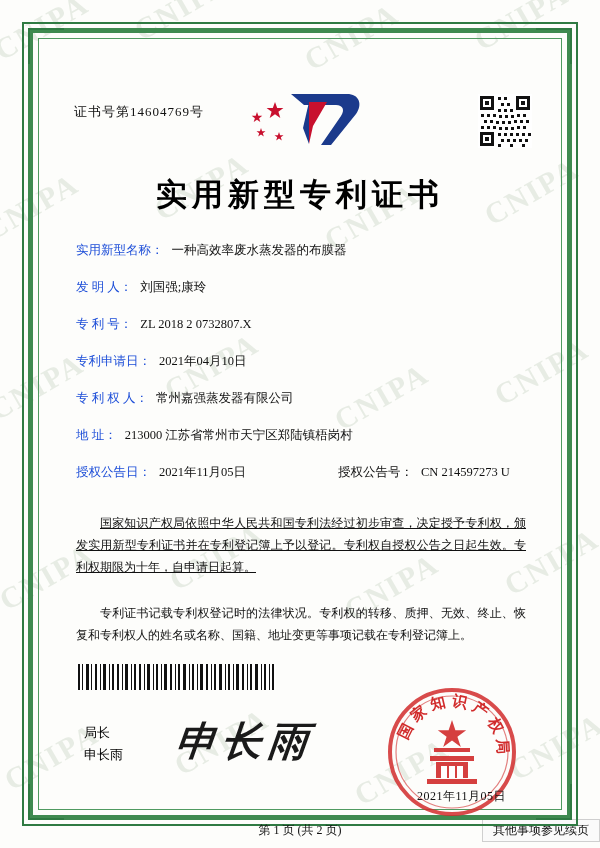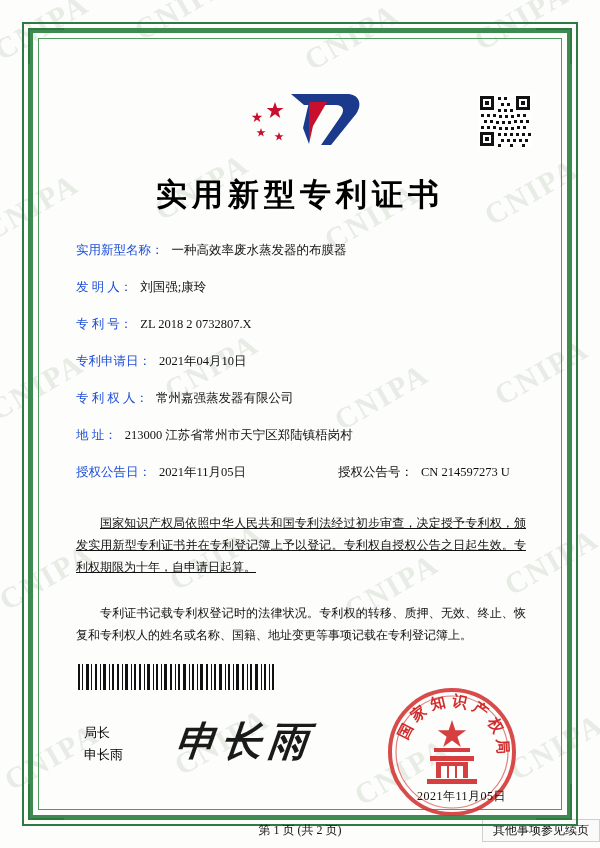--- a/index.html
+++ b/index.html
@@ -284,20 +284,21 @@
   <div class="border-outer"></div>
   <div class="border-mid"></div>
   <div class="border-inner"></div>
   <div class="corner tl"></div>
   <div class="corner tr"></div>
   <div class="corner bl"></div>
   <div class="corner br"></div>
 
   <div class="content">
 
+    <div class="cert-no">证书号第14604769号</div>
 
     <div class="qr">
       <svg width="54" height="54" viewBox="0 0 54 54" aria-hidden="true">
         <rect x="0" y="0" width="54" height="54" fill="#ffffff"></rect>
         <g fill="#111111">
           <rect x="2" y="2" width="14" height="14"></rect>
           <rect x="38" y="2" width="14" height="14"></rect>
           <rect x="2" y="38" width="14" height="14"></rect>
         </g>
         <g fill="#ffffff">

